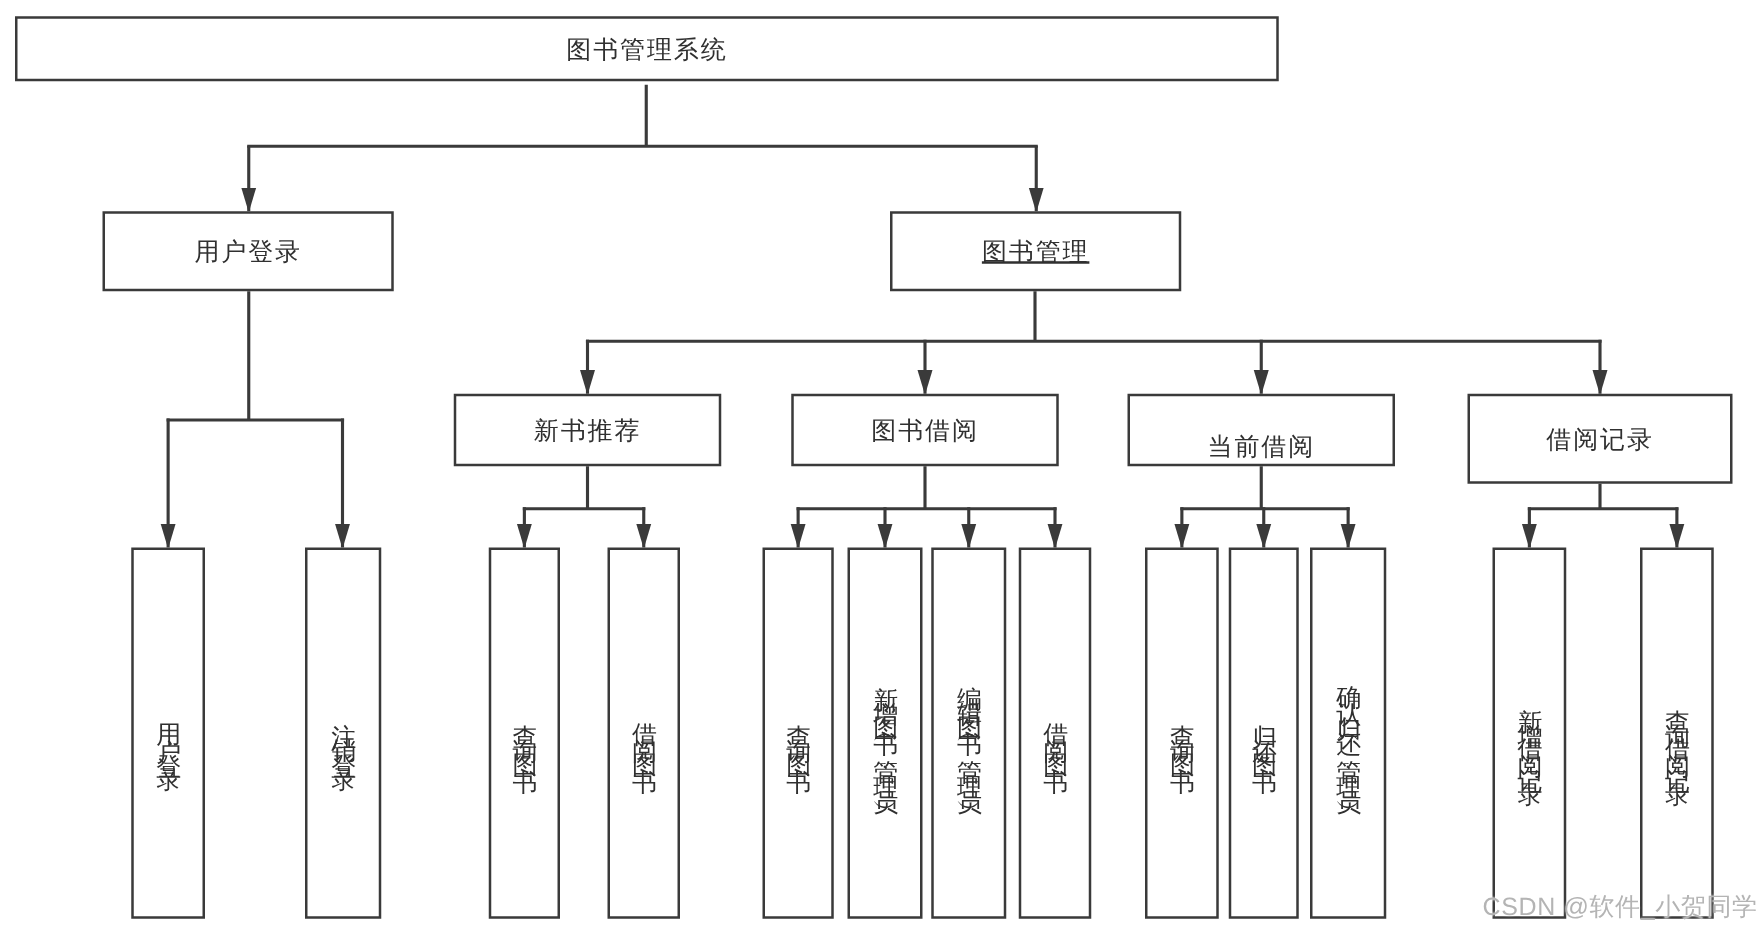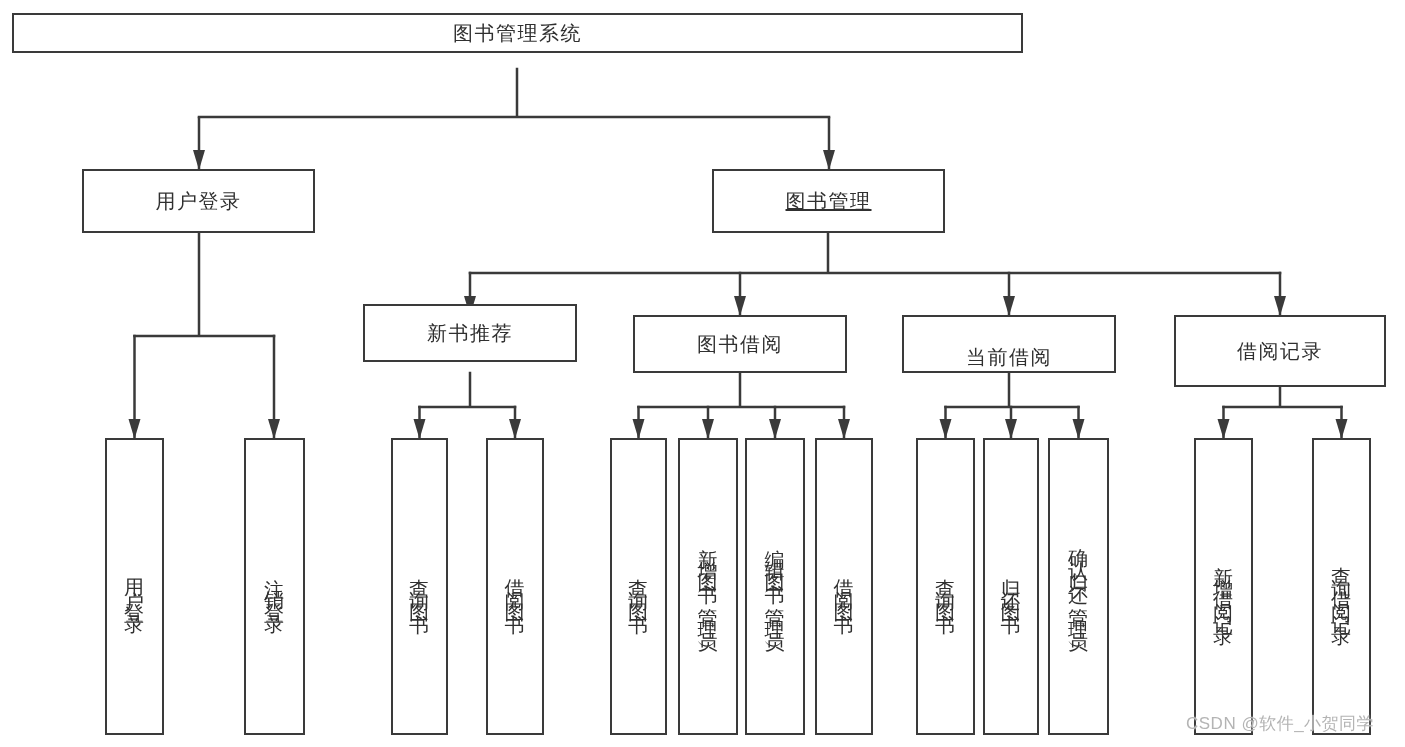--- a/index.html
+++ b/index.html
@@ -13,21 +13,21 @@
     border:2.5px solid #3a3a3a; color:#303030;
     display:flex; align-items:center; justify-content:center;
   }
   .node.h .lbl { font-size:20px; letter-spacing:1.5px; white-space:nowrap; }
   .node.v .lbl {
     writing-mode:vertical-rl; text-orientation:mixed;
     font-size:20px; letter-spacing:12px; line-height:1;
   }
   .watermark {
     position:absolute; left:1186px; top:712px; z-index:5;
-    font-size:17px; color:#b4b4b4; letter-spacing:0.5px; white-space:nowrap;
+    font-size:20px; color:#b4b4b4; letter-spacing:0.5px; white-space:nowrap;
     text-shadow:0 0 2px #ffffff;
   }
 </style>
 </head>
 <body>
 
 <div class="canvas">
 
   <svg class="connectors" viewBox="0 0 1405 747" fill="none">
     <defs>
@@ -80,32 +80,32 @@
       </g>
 
       <g>
         <path d="M1280,373 V407 M1223.5,407 H1341.5"></path>
         <path d="M1223.5,407 V438" marker-end="url(#ah)"></path>
         <path d="M1341.5,407 V438" marker-end="url(#ah)"></path>
       </g>
     </g>
   </svg>
 
-  <div class="node h" style="left:12px;top:13px;width:1011px;height:40px;">
+  <div class="node h" style="left:12px;top:13px;width:1011px;height:52px;">
     <span class="lbl">图书管理系统</span>
   </div>
 
   <div class="node h" style="left:82px;top:169px;width:233px;height:64px;">
     <span class="lbl">用户登录</span>
   </div>
   <div class="node h" style="left:712px;top:169px;width:233px;height:64px;text-decoration:underline;">
     <span class="lbl">图书管理</span>
   </div>
 
-  <div class="node h" style="left:363px;top:304px;width:214px;height:58px;">
+  <div class="node h" style="left:363px;top:315px;width:214px;height:58px;">
     <span class="lbl">新书推荐</span>
   </div>
   <div class="node h" style="left:633px;top:315px;width:214px;height:58px;text-align:center;">
     <span class="lbl">图书借阅</span>
   </div>
   <div class="node h" style="left:902px;top:315px;width:214px;height:58px;align-items:flex-end;">
     <span class="lbl">当前借阅</span>
   </div>
   <div class="node h" style="left:1174px;top:315px;width:212px;height:72px;">
     <span class="lbl">借阅记录</span>

